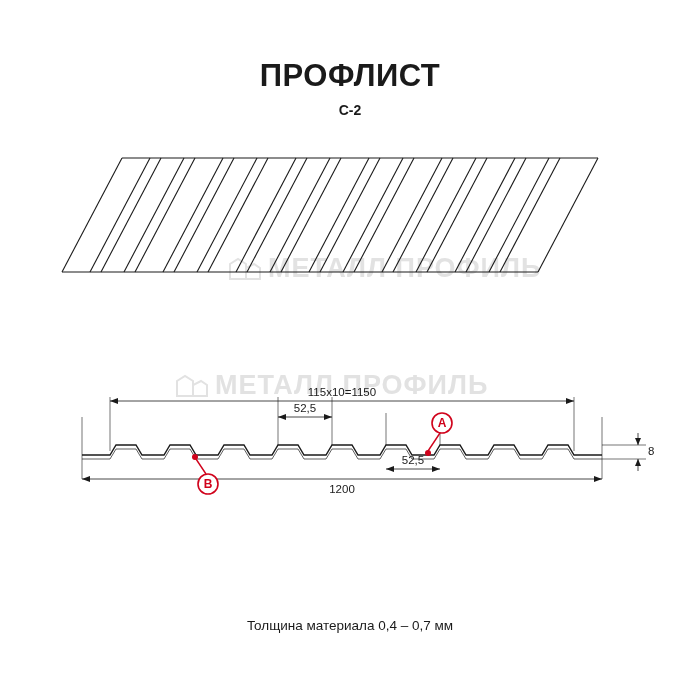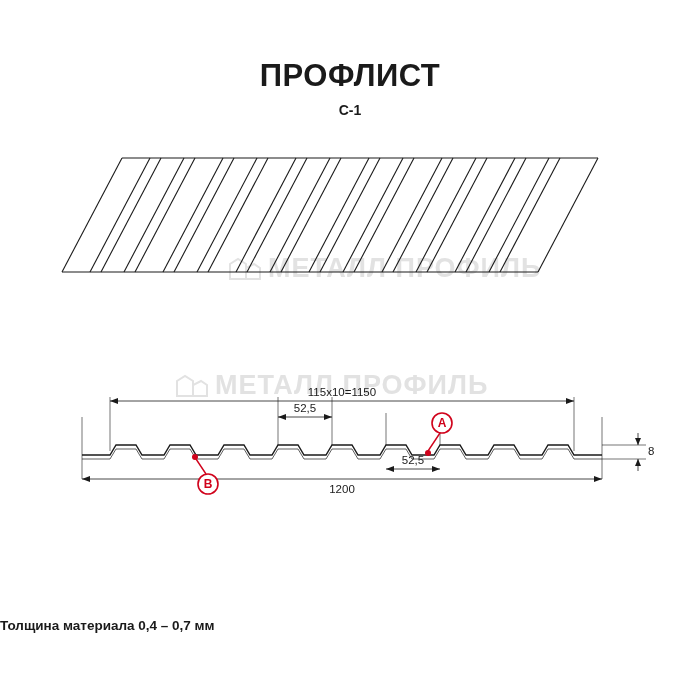--- a/index.html
+++ b/index.html
@@ -39,22 +39,23 @@
     text-align: center;
     font-size: 14px;
     font-weight: bold;
     color: #1a1a1a;
   }
   .footnote {
     position: absolute;
     top: 618px;
     left: 0;
     width: 700px;
+    text-align: center;
     font-size: 13.5px;
-    font-weight: bold;
+    font-weight: normal;
     color: #1a1a1a;
   }
   .iso-wrap {
     position: absolute;
     top: 140px;
     left: 60px;
     width: 580px;
     height: 160px;
   }
   .section-wrap {
@@ -92,21 +93,21 @@
     font-weight: bold;
     fill: #d0021b;
   }
 </style>
 </head>
 <body>
 
 <div class="page">
 
   <div class="title">ПРОФЛИСТ</div>
-  <div class="subtitle">С-1</div>
+  <div class="subtitle">С-2</div>
 
   <div class="wm wm1">
     <span class="wm-ico">
       <svg width="34" height="26" viewBox="0 0 34 26">
         <path d="M2 22 L2 7 L10 2 L18 7 L18 22 Z" fill="none" stroke="#e2e2e2" stroke-width="2"></path>
         <path d="M18 22 L18 11 L26 7 L32 11 L32 22 Z" fill="none" stroke="#e2e2e2" stroke-width="2"></path>
       </svg>
     </span><span>МЕТАЛЛ ПРОФИЛЬ</span>
   </div>
   <div class="wm wm2">

